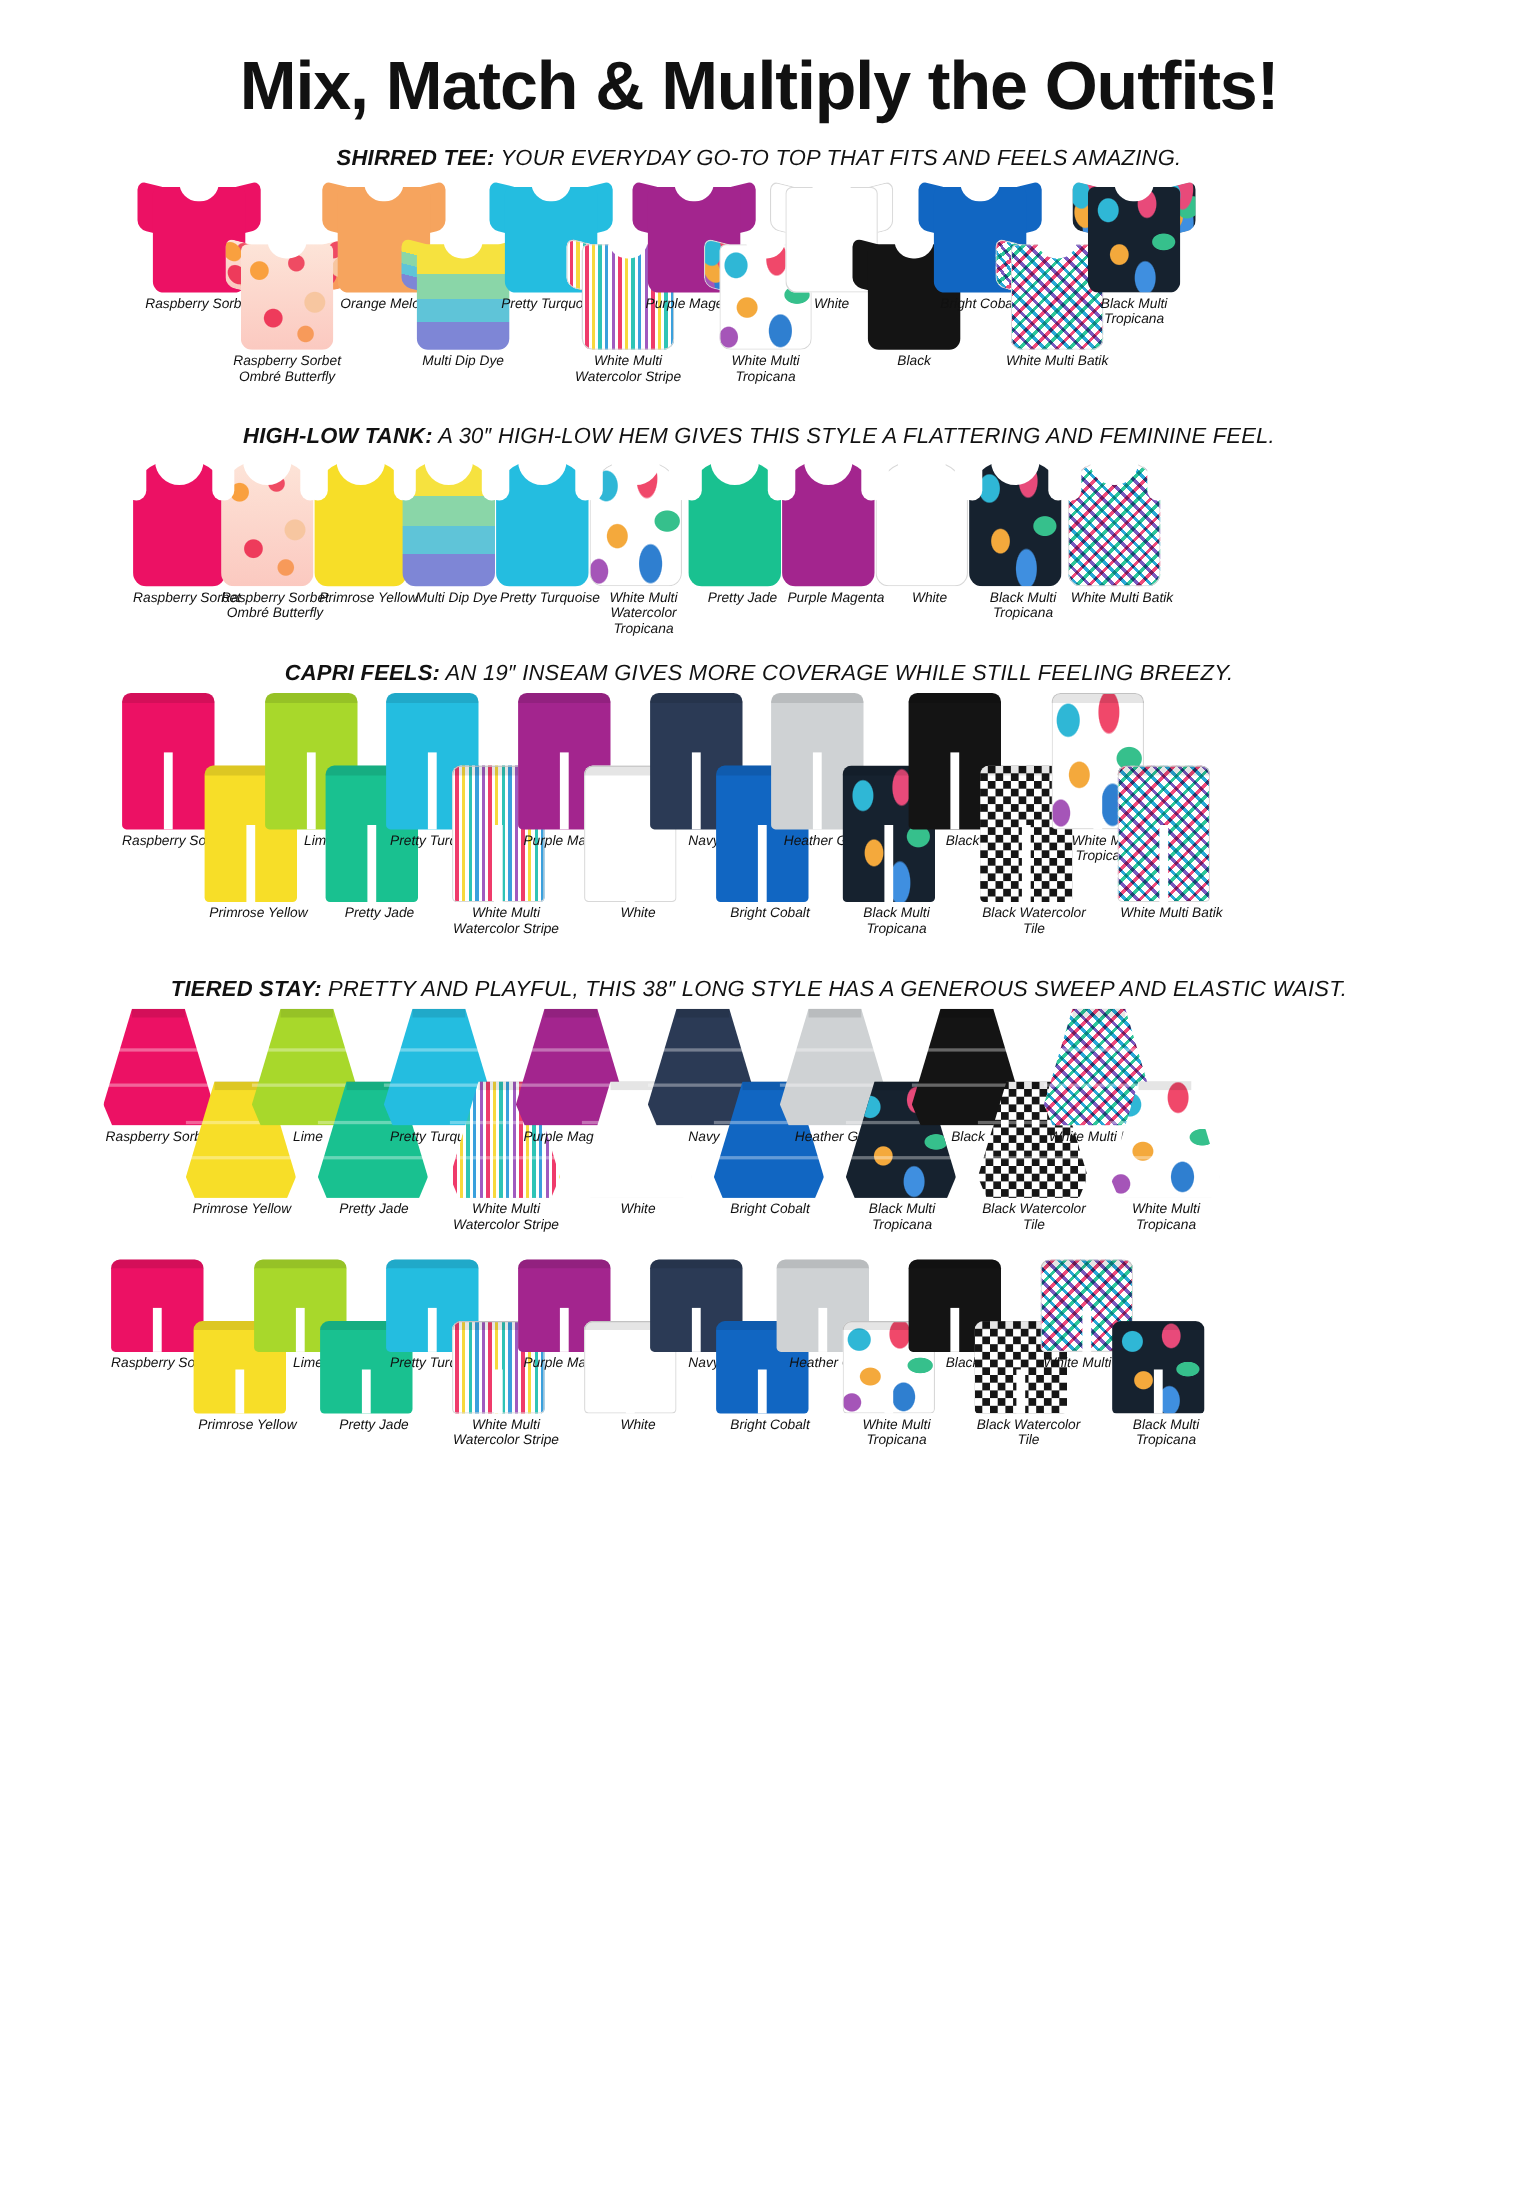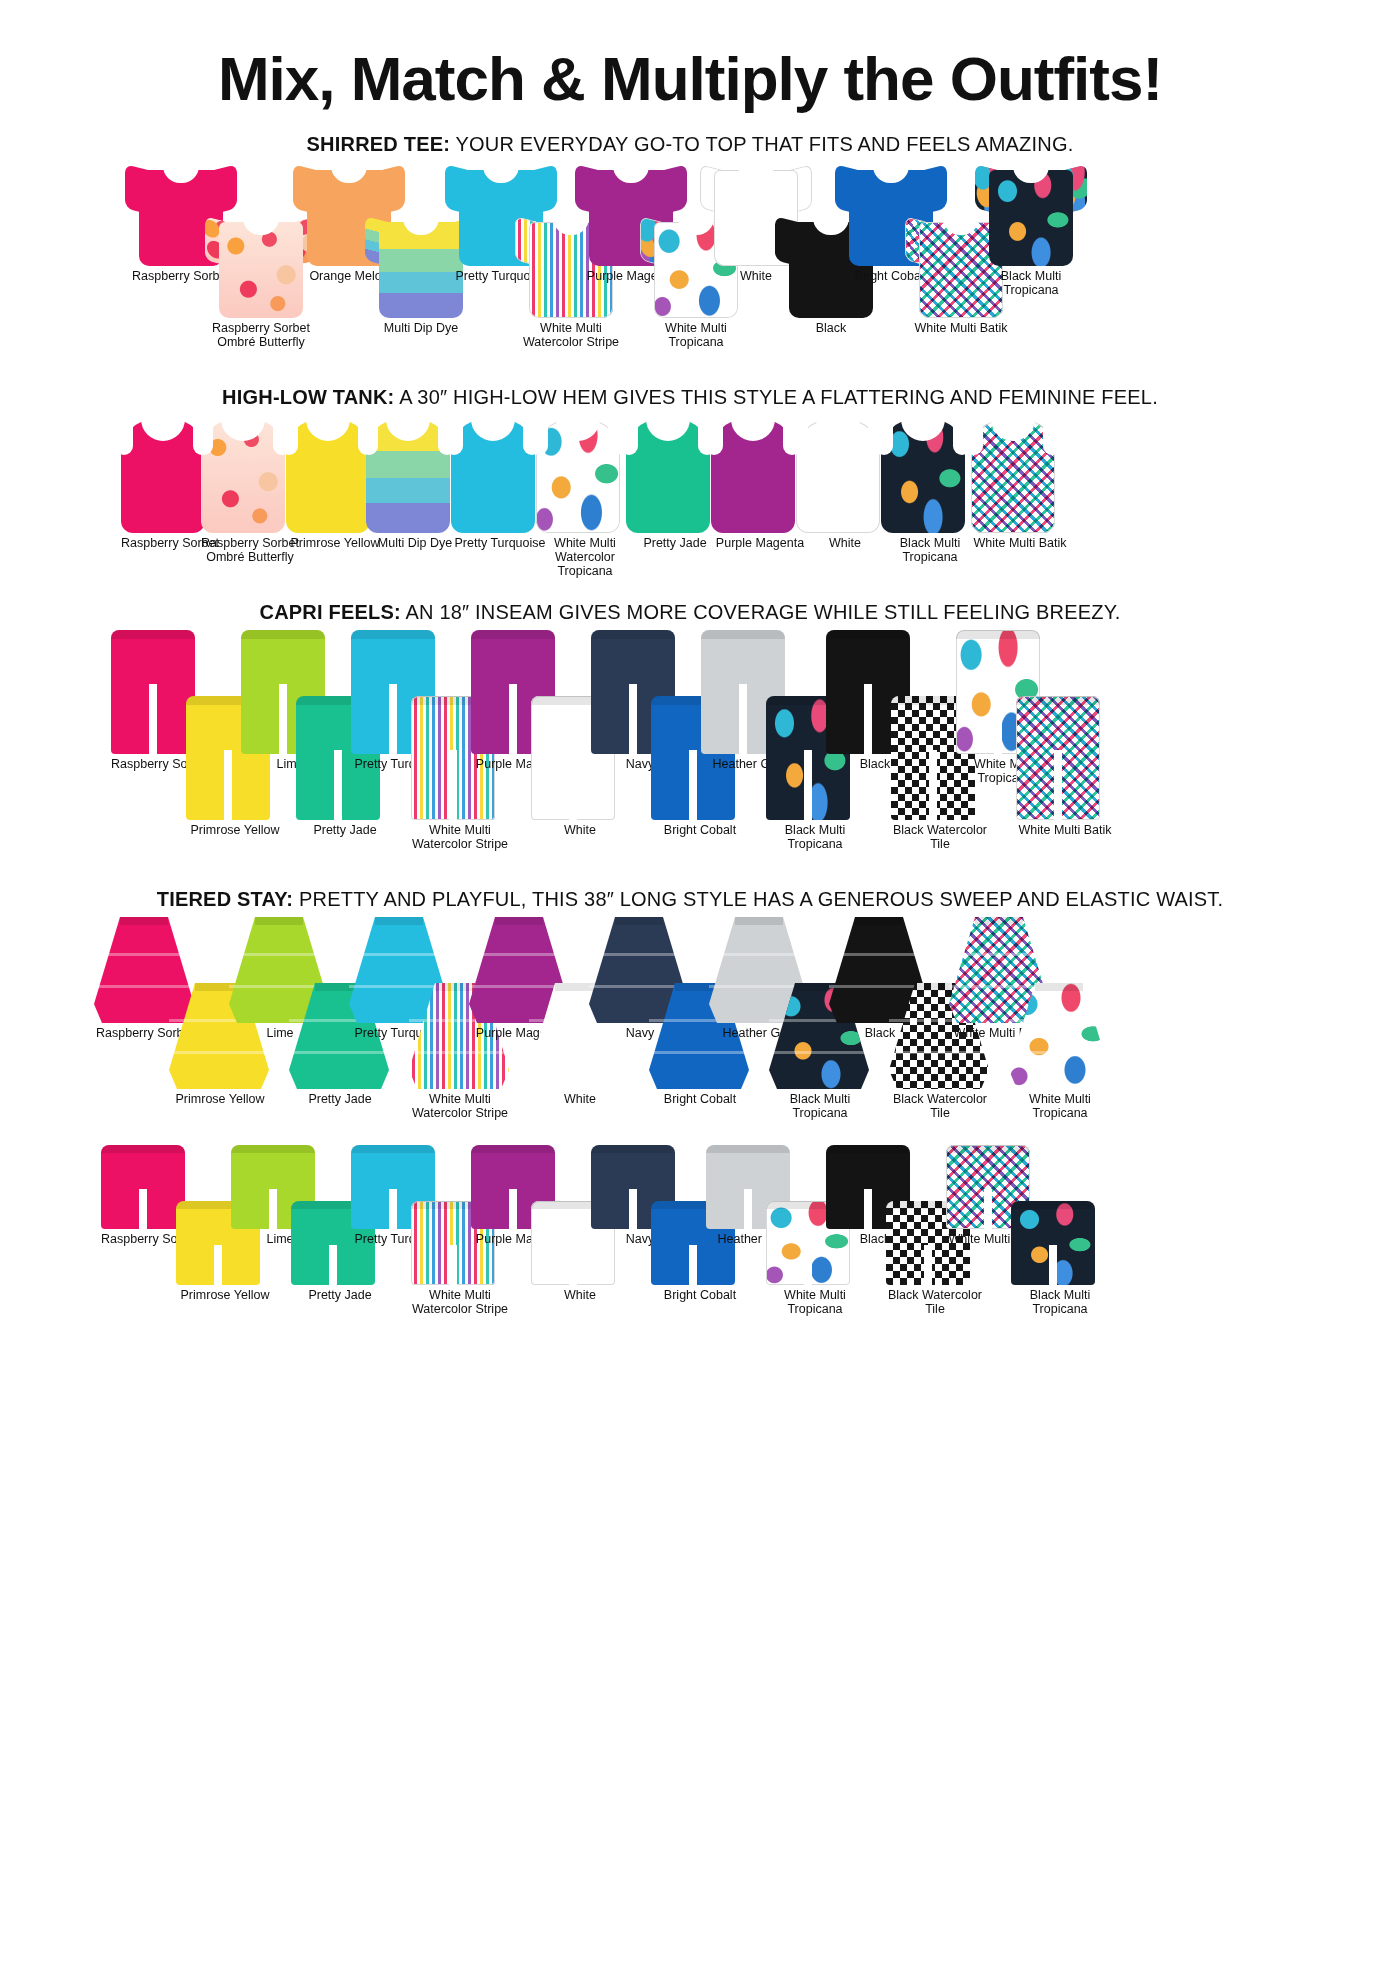--- a/index.html
+++ b/index.html
@@ -8,21 +8,21 @@
     font-family:"Liberation Sans", sans-serif;color:#111;
     overflow:hidden;position:relative;
   }
   .page{width:1380px;height:1986px;position:relative;}
 
   .title{
     text-align:center;font-size:62px;font-weight:700;letter-spacing:-1px;
     margin:46px 0 0 0;line-height:1.05;
   }
 
-  .section{margin-top:10px;}
+  .section{margin-top:10px;font-style:italic;}
   .sec-head{
     text-align:center;font-size:20px;letter-spacing:.2px;margin:22px 0 6px 0;
   }
   .sec-head .sec-name{font-weight:700;}
   .sec-head .sec-desc{font-weight:400;}
 
   .row{
     position:relative;width:1290px;margin:0 auto;
   }
   .item{
@@ -332,21 +332,21 @@
               <div class="body" style="background: repeating-linear-gradient(45deg, rgb(255, 255, 255) 0px, rgb(255, 255, 255) 5px, rgb(42, 169, 216) 5px, rgb(42, 169, 216) 8px, rgb(255, 255, 255) 8px, rgb(255, 255, 255) 13px, rgb(122, 89, 192) 13px, rgb(122, 89, 192) 16px), repeating-linear-gradient(-45deg, rgb(255, 255, 255) 0px, rgb(255, 255, 255) 5px, rgb(47, 199, 154) 5px, rgb(47, 199, 154) 8px, rgb(255, 255, 255) 8px, rgb(255, 255, 255) 13px, rgb(239, 75, 122) 13px, rgb(239, 75, 122) 16px); background-blend-mode: multiply; box-shadow: rgb(216, 216, 216) 0px 0px 0px 1px inset;"></div>
               <div class="armL"></div>
               <div class="armR"></div>
               <div class="neck"></div>
             </div>
             <div class="label">White Multi Batik</div>
           </div>
         </div>
       </div>
       <div class="section">
-        <div class="sec-head"><span class="sec-name">CAPRI FEELS:</span> <span class="sec-desc">AN 18″ INSEAM GIVES MORE COVERAGE WHILE STILL FEELING BREEZY.</span></div>
+        <div class="sec-head"><span class="sec-name">CAPRI FEELS:</span> <span class="sec-desc">AN 19″ INSEAM GIVES MORE COVERAGE WHILE STILL FEELING BREEZY.</span></div>
         <div class="row" style="height: 236px;">
           <div class="item" style="left: 60px; top: 0px; width: 96px;">
             <div class="art pant">
               <div class="body" style="background: rgb(236, 17, 100);"></div>
               <div class="waist"></div>
               <div class="crotch"></div>
             </div>
             <div class="label">Raspberry Sorbet</div>
           </div>
           <div class="item" style="left: 135px; top: 66px; width: 96px;">

